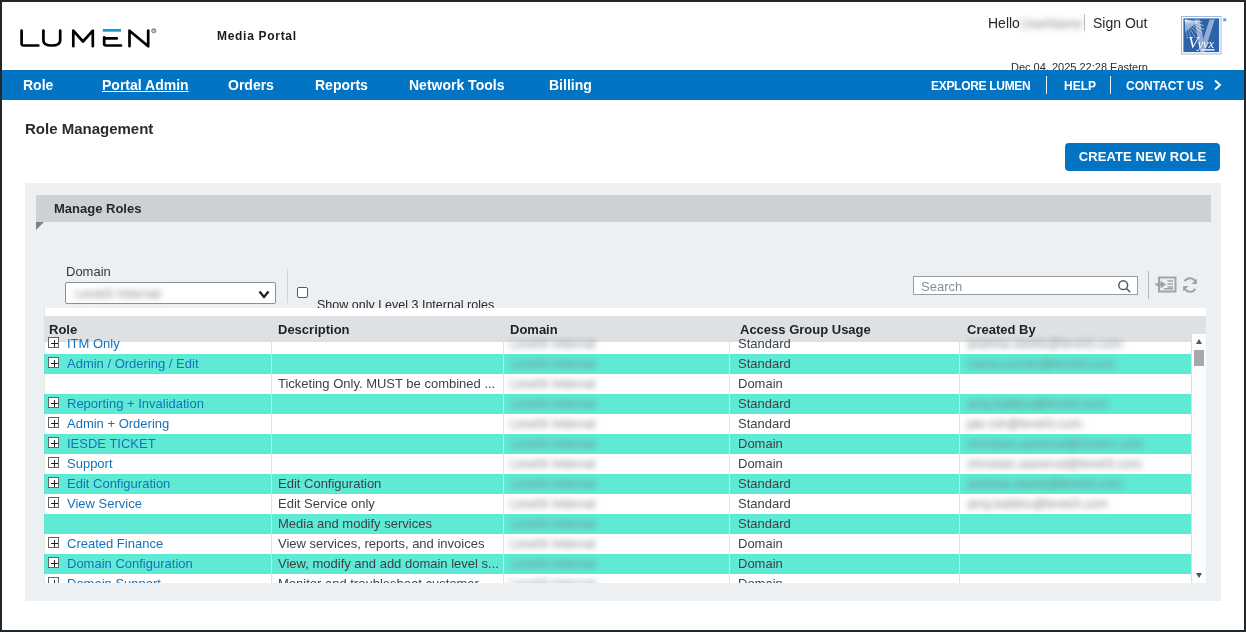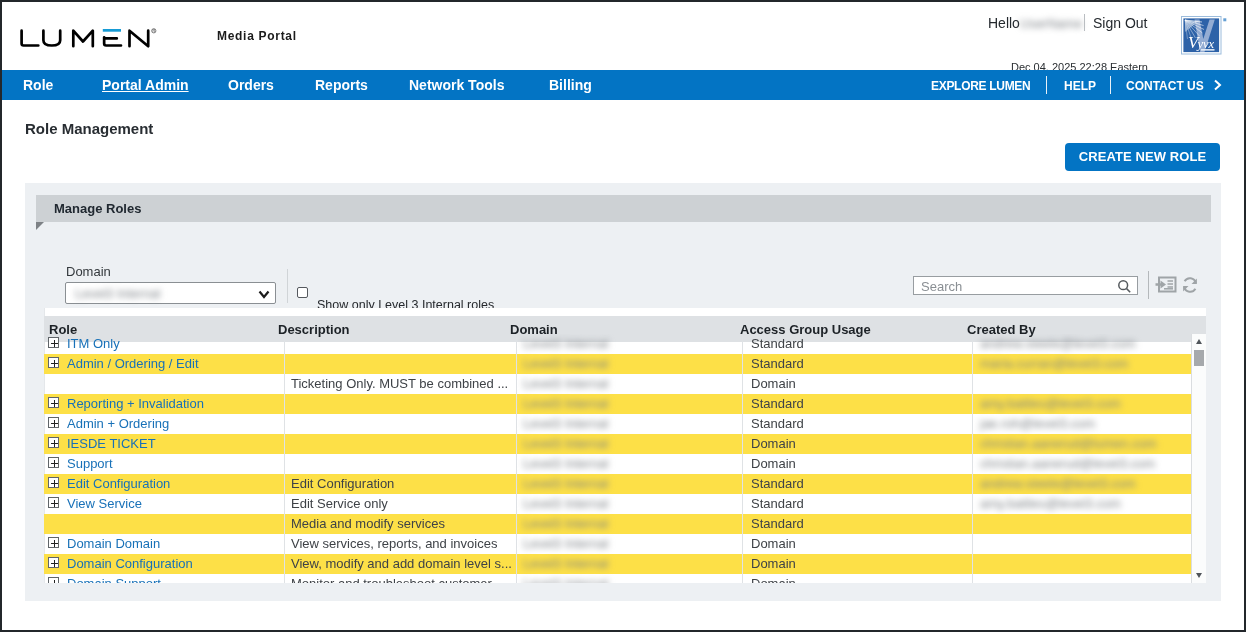--- a/index.html
+++ b/index.html
@@ -21,28 +21,28 @@
 .sel { position:absolute; left:65px; top:282px; width:211px; height:22px; background:#fff; border:1px solid #8a8f93; border-radius:2px; }
 .cb { position:absolute; left:297px; top:287px; width:11px; height:11px; border:1.5px solid #55595e; border-radius:2px; background:#fff; }
 .search { position:absolute; left:913px; top:276px; width:225px; height:19px; background:#fff; border:1px solid #989da1; }
 .search span { position:absolute; left:7px; top:2px; font-size:13px; color:#8a8f94; }
 
 .tbl { position:absolute; left:44px; top:308px; width:1162px; height:275px; background:#fff; overflow:hidden; font-size:13px; box-shadow:inset 1px 0 0 #e4e7ea; }
 .thead { position:absolute; left:0; top:0; width:1162px; height:26px; background:#dee1e4;margin-top:8px; }
 .thead div { position:absolute; top:6px; font-weight:bold; color:#1c2126; }
 .rows { position:absolute; left:0; top:26px; width:1147px; }
 .row { position:relative; width:1147px; height:20px; }
-.row.alt { background:#fde047; }
+.row.alt { background:#5eead4; }
 .c { position:absolute; top:0; height:20px; line-height:20px; overflow:hidden; white-space:nowrap; }
 .c1 { left:0; width:227px; }
 .c2 { left:227px; width:232px; padding-left:7px; color:#3e4247; }
 .c3 { left:459px; width:226px; padding-left:7px; }
 .c4 { left:685px; width:230px; padding-left:9px; color:#3e4247; }
 .c5 { left:915px; width:232px; padding-left:8px; }
-.vline { box-shadow: inset 1px 0 0 #dfe2e5; margin-left: 13px; }
+.vline { box-shadow: inset 1px 0 0 #dfe2e5; }
 .link { color:#1871b8; }
 .plus { display:inline-block; width:11px; height:11px; border:1px solid #606569; background:#fff; position:relative; vertical-align:middle; margin:-4px 8px 0 4px; }
 .plus:before { content:""; position:absolute; left:2px; top:4.6px; width:7px; height:1.2px; background:#222; }
 .plus:after  { content:""; position:absolute; left:4.6px; top:2px; width:1.2px; height:7px; background:#222; }
 .sbar { position:absolute; left:1147px; top:26px; width:15px; height:249px; background:#fbfcfc; border-left:1px solid #dadde0; }
 .sthumb { position:absolute; left:2px; top:16px; width:10px; height:16px; background:#a6a9ac; }
 .arr-u { position:absolute; left:4px; top:5px; width:0; height:0; border-left:3.5px solid transparent; border-right:3.5px solid transparent; border-bottom:5px solid #50555a; }
 .arr-d { position:absolute; left:4px; bottom:5px; width:0; height:0; border-left:3.5px solid transparent; border-right:3.5px solid transparent; border-top:5px solid #50555a; }
 </style>
 </head>
@@ -225,21 +225,21 @@
         <div class="c c4 vline">Standard</div>
         <div class="c c5 vline"><span class="blur" style="font-size:13px;">amy.battles@level3.com</span></div>
       </div>
       <div class="row alt">
         <div class="c c2 vline">Media and modify services</div>
         <div class="c c3 vline"><span class="blur" style="font-size:13px;">Level3 Internal</span></div>
         <div class="c c4 vline">Standard</div>
         <div class="c c5 vline"></div>
       </div>
       <div class="row">
-        <div class="c c1"><span class="plus"></span><span class="link">Domain Domain</span></div>
+        <div class="c c1"><span class="plus"></span><span class="link">Created Finance</span></div>
         <div class="c c2 vline">View services, reports, and invoices</div>
         <div class="c c3 vline"><span class="blur" style="font-size:13px;">Level3 Internal</span></div>
         <div class="c c4 vline">Domain</div>
         <div class="c c5 vline"></div>
       </div>
       <div class="row alt">
         <div class="c c1"><span class="plus"></span><span class="link">Domain Configuration</span></div>
         <div class="c c2 vline">View, modify and add domain level s...</div>
         <div class="c c3 vline"><span class="blur" style="font-size:13px;">Level3 Internal</span></div>
         <div class="c c4 vline">Domain</div>

